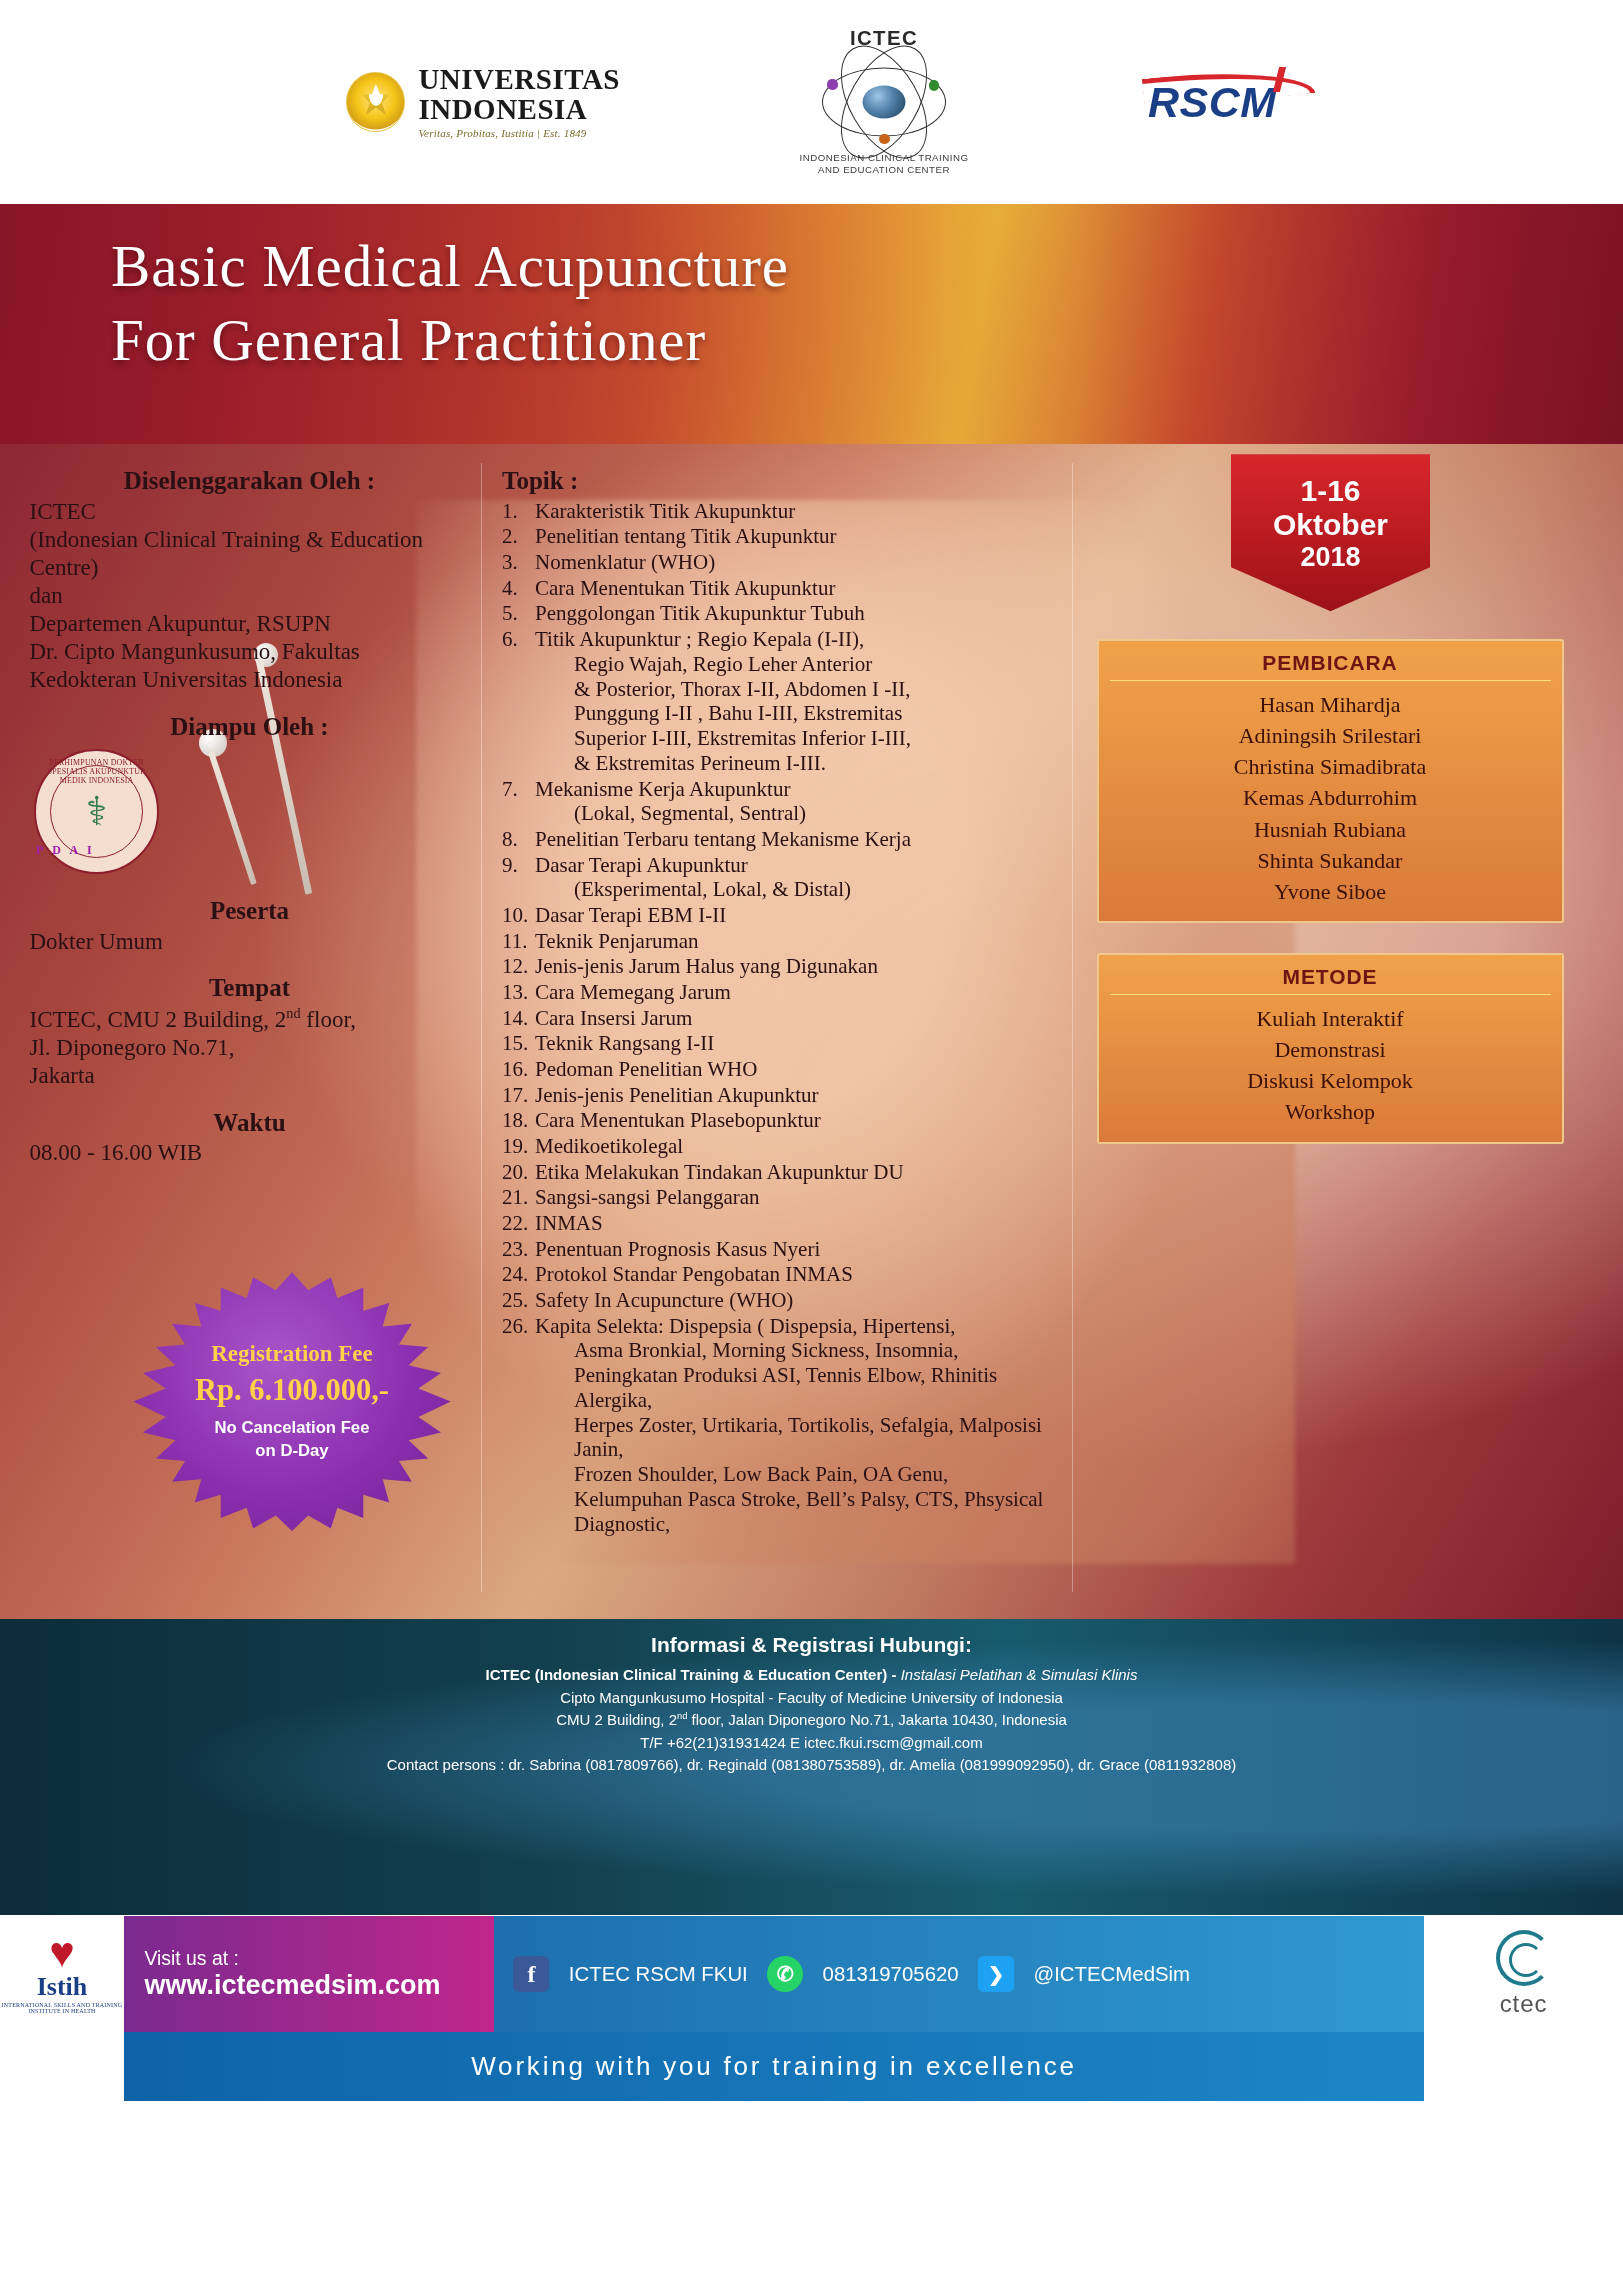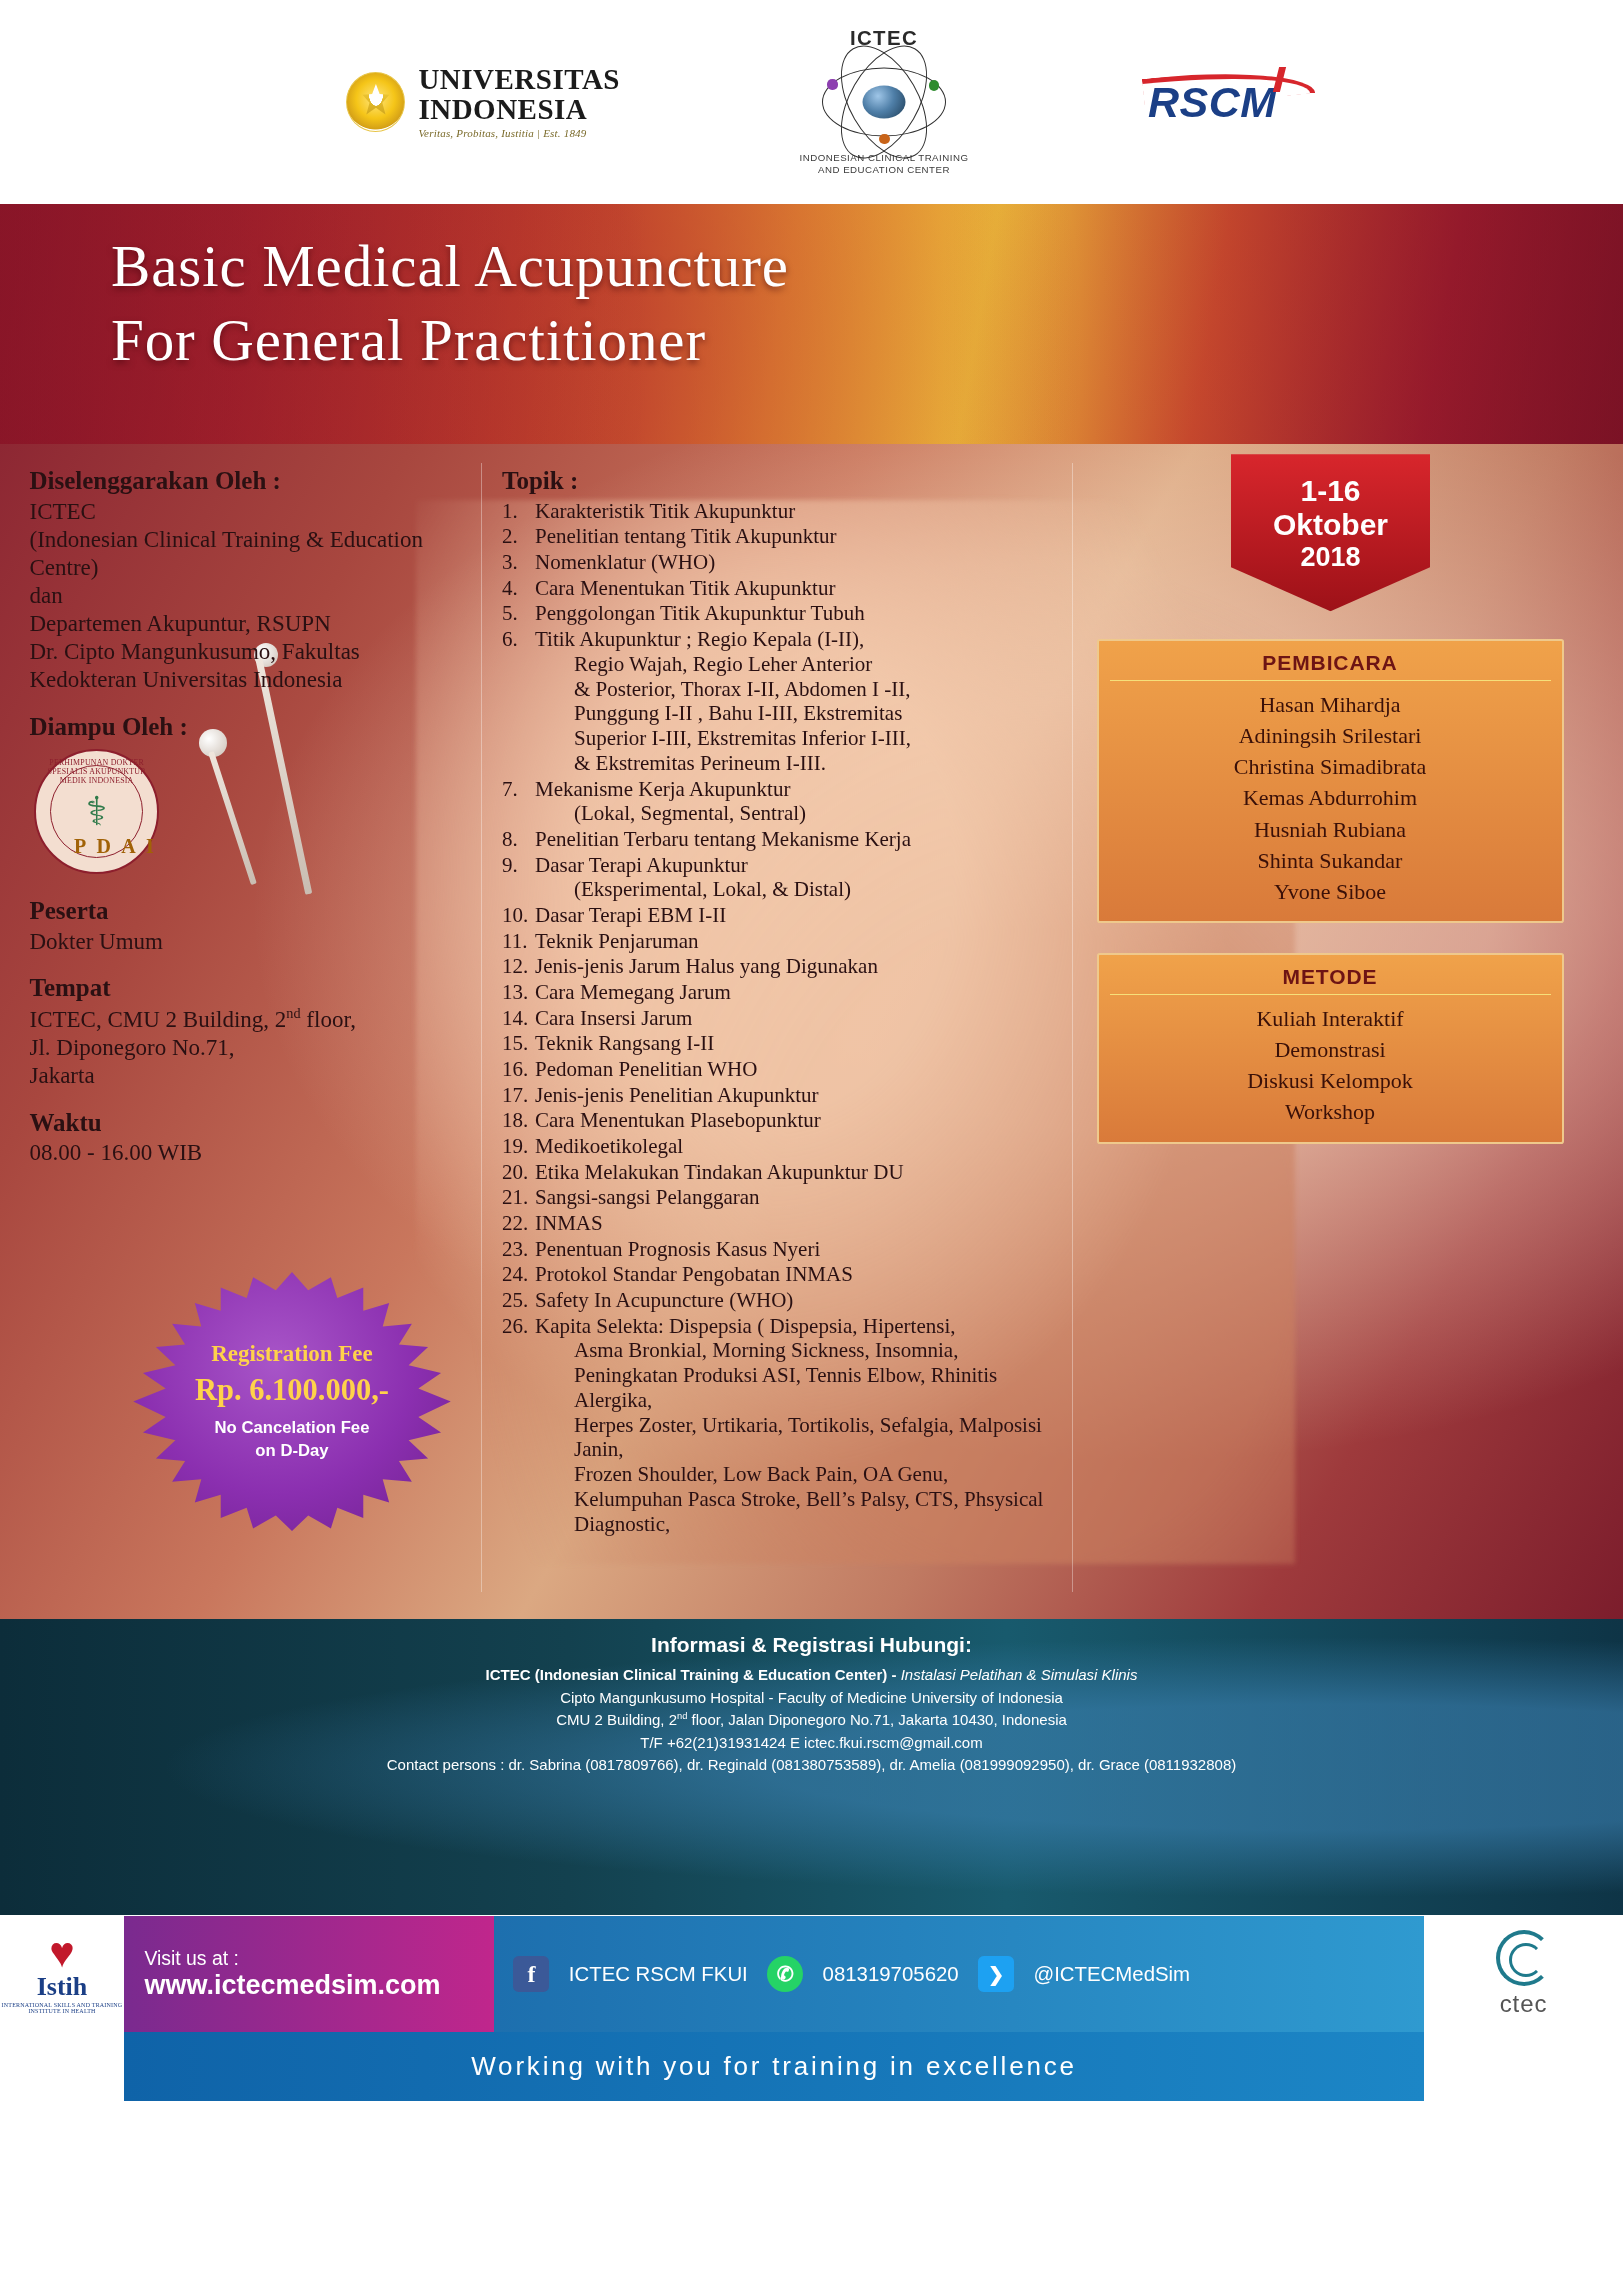--- a/index.html
+++ b/index.html
@@ -148,21 +148,21 @@
   }
   .col-mid {
     position: absolute; left: 490px; top: 18.5px; width: 583px; height: 1129px;
     padding: 4.6px 2.8px 0 12px; z-index: 3; color: #2a1012;
     border-right: 1.4px solid rgba(255,255,255,.35);
   }
   .col-right {
     position: absolute; left: 1078px; top: 18.5px; width: 527px; height: 1129px; z-index: 3;
   }
 
-  h3.blk { font-size: 25px; font-weight: bold; margin-bottom: 2.8px; }
+  h3.blk { font-size: 25px; font-weight: bold; margin-bottom: 2.8px; text-align: center; }
   .col-left p { font-size: 23px; line-height: 1.22; }
   .small-note { font-size: 18.5px; }
   .gap { height: 18.5px; }
 
   .pdai {
     width: 125px; height: 125px; border-radius: 50%;
     border: 2.8px solid #8d1f2d; background: #f3ded0;
     position: relative; margin: 8.3px 0 4.6px 4.6px;
     display:flex; align-items:center; justify-content:center;
   }
@@ -170,22 +170,22 @@
     width: 93px; height: 93px; border-radius: 50%;
     border: 1.9px solid #8d1f2d; display:flex; align-items:center; justify-content:center;
     flex-direction: column;
   }
   .pdai .snake { font-size: 40px; color:#2f7a4a; line-height:1; }
   .pdai .ttl {
     position:absolute; top: 6.5px; left: 0; width: 100%; text-align:center;
     font-size: 7.9px; color:#8d1f2d; letter-spacing: 0.2px;
   }
   .pdai .bot {
-    position:absolute; bottom: 14px; left:0; width:100%; text-align:right;
-    font-size: 20px; letter-spacing: 3.2px; color:#a16207; font-weight:bold;
+    position:absolute; bottom: 14px; left:0; width:100%; text-align:left;
+    font-size: 12px; letter-spacing: 3.2px; color:#a21caf; font-weight:bold;
   }
 
   
   .burst-wrap { position: absolute; left: 130px; top: 828px; width: 324px; height: 278px; }
   .burst {
     width: 324px; height: 259px;
     background: radial-gradient(ellipse at 45% 35%, #a855c8 0%, #8b2fb0 55%, #6d1f8c 100%);
     clip-path: polygon(
       50% 0%, 55% 7%, 62% 2%, 64% 10%, 72% 6%, 72% 15%, 80% 12%, 78% 21%, 87% 20%, 83% 28%,
       92% 29%, 86% 36%, 96% 39%, 89% 45%, 99% 50%, 89% 56%, 96% 62%, 86% 65%, 92% 72%, 83% 73%,

